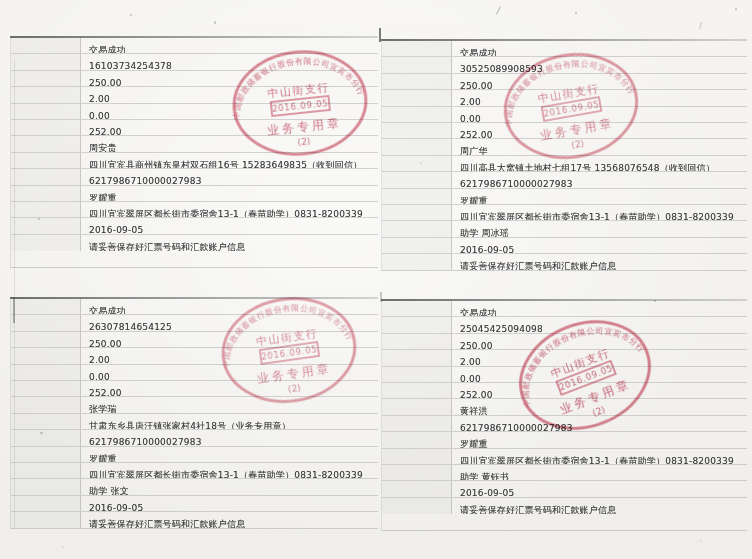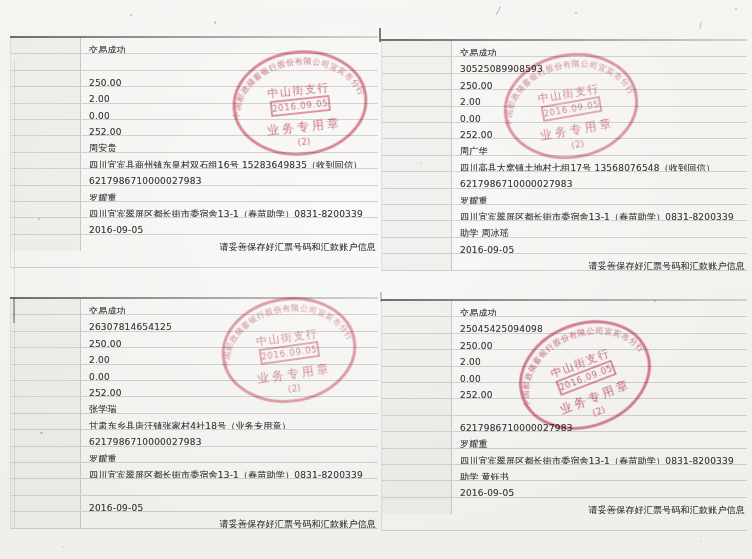--- a/index.html
+++ b/index.html
@@ -20,21 +20,21 @@
   }
   .receipt::before{content:'';position:absolute;top:-2px;left:-1px;right:0;height:2px;
     background:linear-gradient(90deg,rgba(85,85,85,.85),rgba(130,130,130,.6) 65%,rgba(160,160,160,.4));
   }
   .receipt.tl{left:10px;top:38px;width:368px;}
   .receipt.tr{left:381px;top:41px;width:366px;}
   .receipt.bl{left:10px;top:299px;width:368px;}
   .receipt.br{left:381px;top:301px;width:366px;}
   .row{display:flex;height:16.4px;box-sizing:border-box;
     border-bottom:1px solid rgba(142,142,142,.36);}
-  .row:last-child{border-bottom:none;text-align:right;}
+  .row:last-child{border-bottom:none;}
   .cell-left{width:70px;box-sizing:border-box;
     border-right:1px solid rgba(150,150,150,.45);
     background:rgba(188,186,180,.12);}
   .cell-text{flex:1;padding:6px 2px 0 8px;font-size:9px;line-height:13px;color:#3e3e3e;
     white-space:nowrap;overflow:hidden;
     text-shadow:0 0 .6px rgba(64,64,64,.55);letter-spacing:.2px;}
   
   .stamp{position:absolute;width:150px;height:122px;mix-blend-mode:multiply;filter:blur(.35px);}
   .stamp.s0{left:225px;top:42px;transform:rotate(-6deg);opacity:.82;}
   .stamp.s1{left:496px;top:45px;transform:rotate(-10deg);opacity:.70;}
@@ -59,20 +59,21 @@
 <div id="sheet">
 
   <div class="receipt tl">
       <div class="rows">
         <div class="row">
           <div class="cell-left"></div>
           <div class="cell-text">交易成功</div>
         </div>
         <div class="row">
           <div class="cell-left"></div>
+          <div class="cell-text">16103734254378</div>
         </div>
         <div class="row">
           <div class="cell-left"></div>
           <div class="cell-text">250.00</div>
         </div>
         <div class="row">
           <div class="cell-left"></div>
           <div class="cell-text">2.00</div>
         </div>
         <div class="row">
@@ -214,20 +215,21 @@
         <div class="row">
           <div class="cell-left"></div>
           <div class="cell-text">罗耀重</div>
         </div>
         <div class="row">
           <div class="cell-left"></div>
           <div class="cell-text">四川宜宾翠屏区都长街市委宿舍13-1（春苗助学）0831-8200339</div>
         </div>
         <div class="row">
           <div class="cell-left"></div>
+          <div class="cell-text">助学 张文</div>
         </div>
         <div class="row">
           <div class="cell-left"></div>
           <div class="cell-text">2016-09-05</div>
         </div>
         <div class="row">
           <div class="cell-left"></div>
           <div class="cell-text">请妥善保存好汇票号码和汇款账户信息</div>
         </div>
       </div>
@@ -253,20 +255,21 @@
         <div class="row">
           <div class="cell-left"></div>
           <div class="cell-text">0.00</div>
         </div>
         <div class="row">
           <div class="cell-left"></div>
           <div class="cell-text">252.00</div>
         </div>
         <div class="row">
           <div class="cell-left"></div>
+          <div class="cell-text">黄祥洪</div>
         </div>
         <div class="row">
           <div class="cell-left"></div>
           <div class="cell-text">6217986710000027983</div>
         </div>
         <div class="row">
           <div class="cell-left"></div>
           <div class="cell-text">罗耀重</div>
         </div>
         <div class="row">

